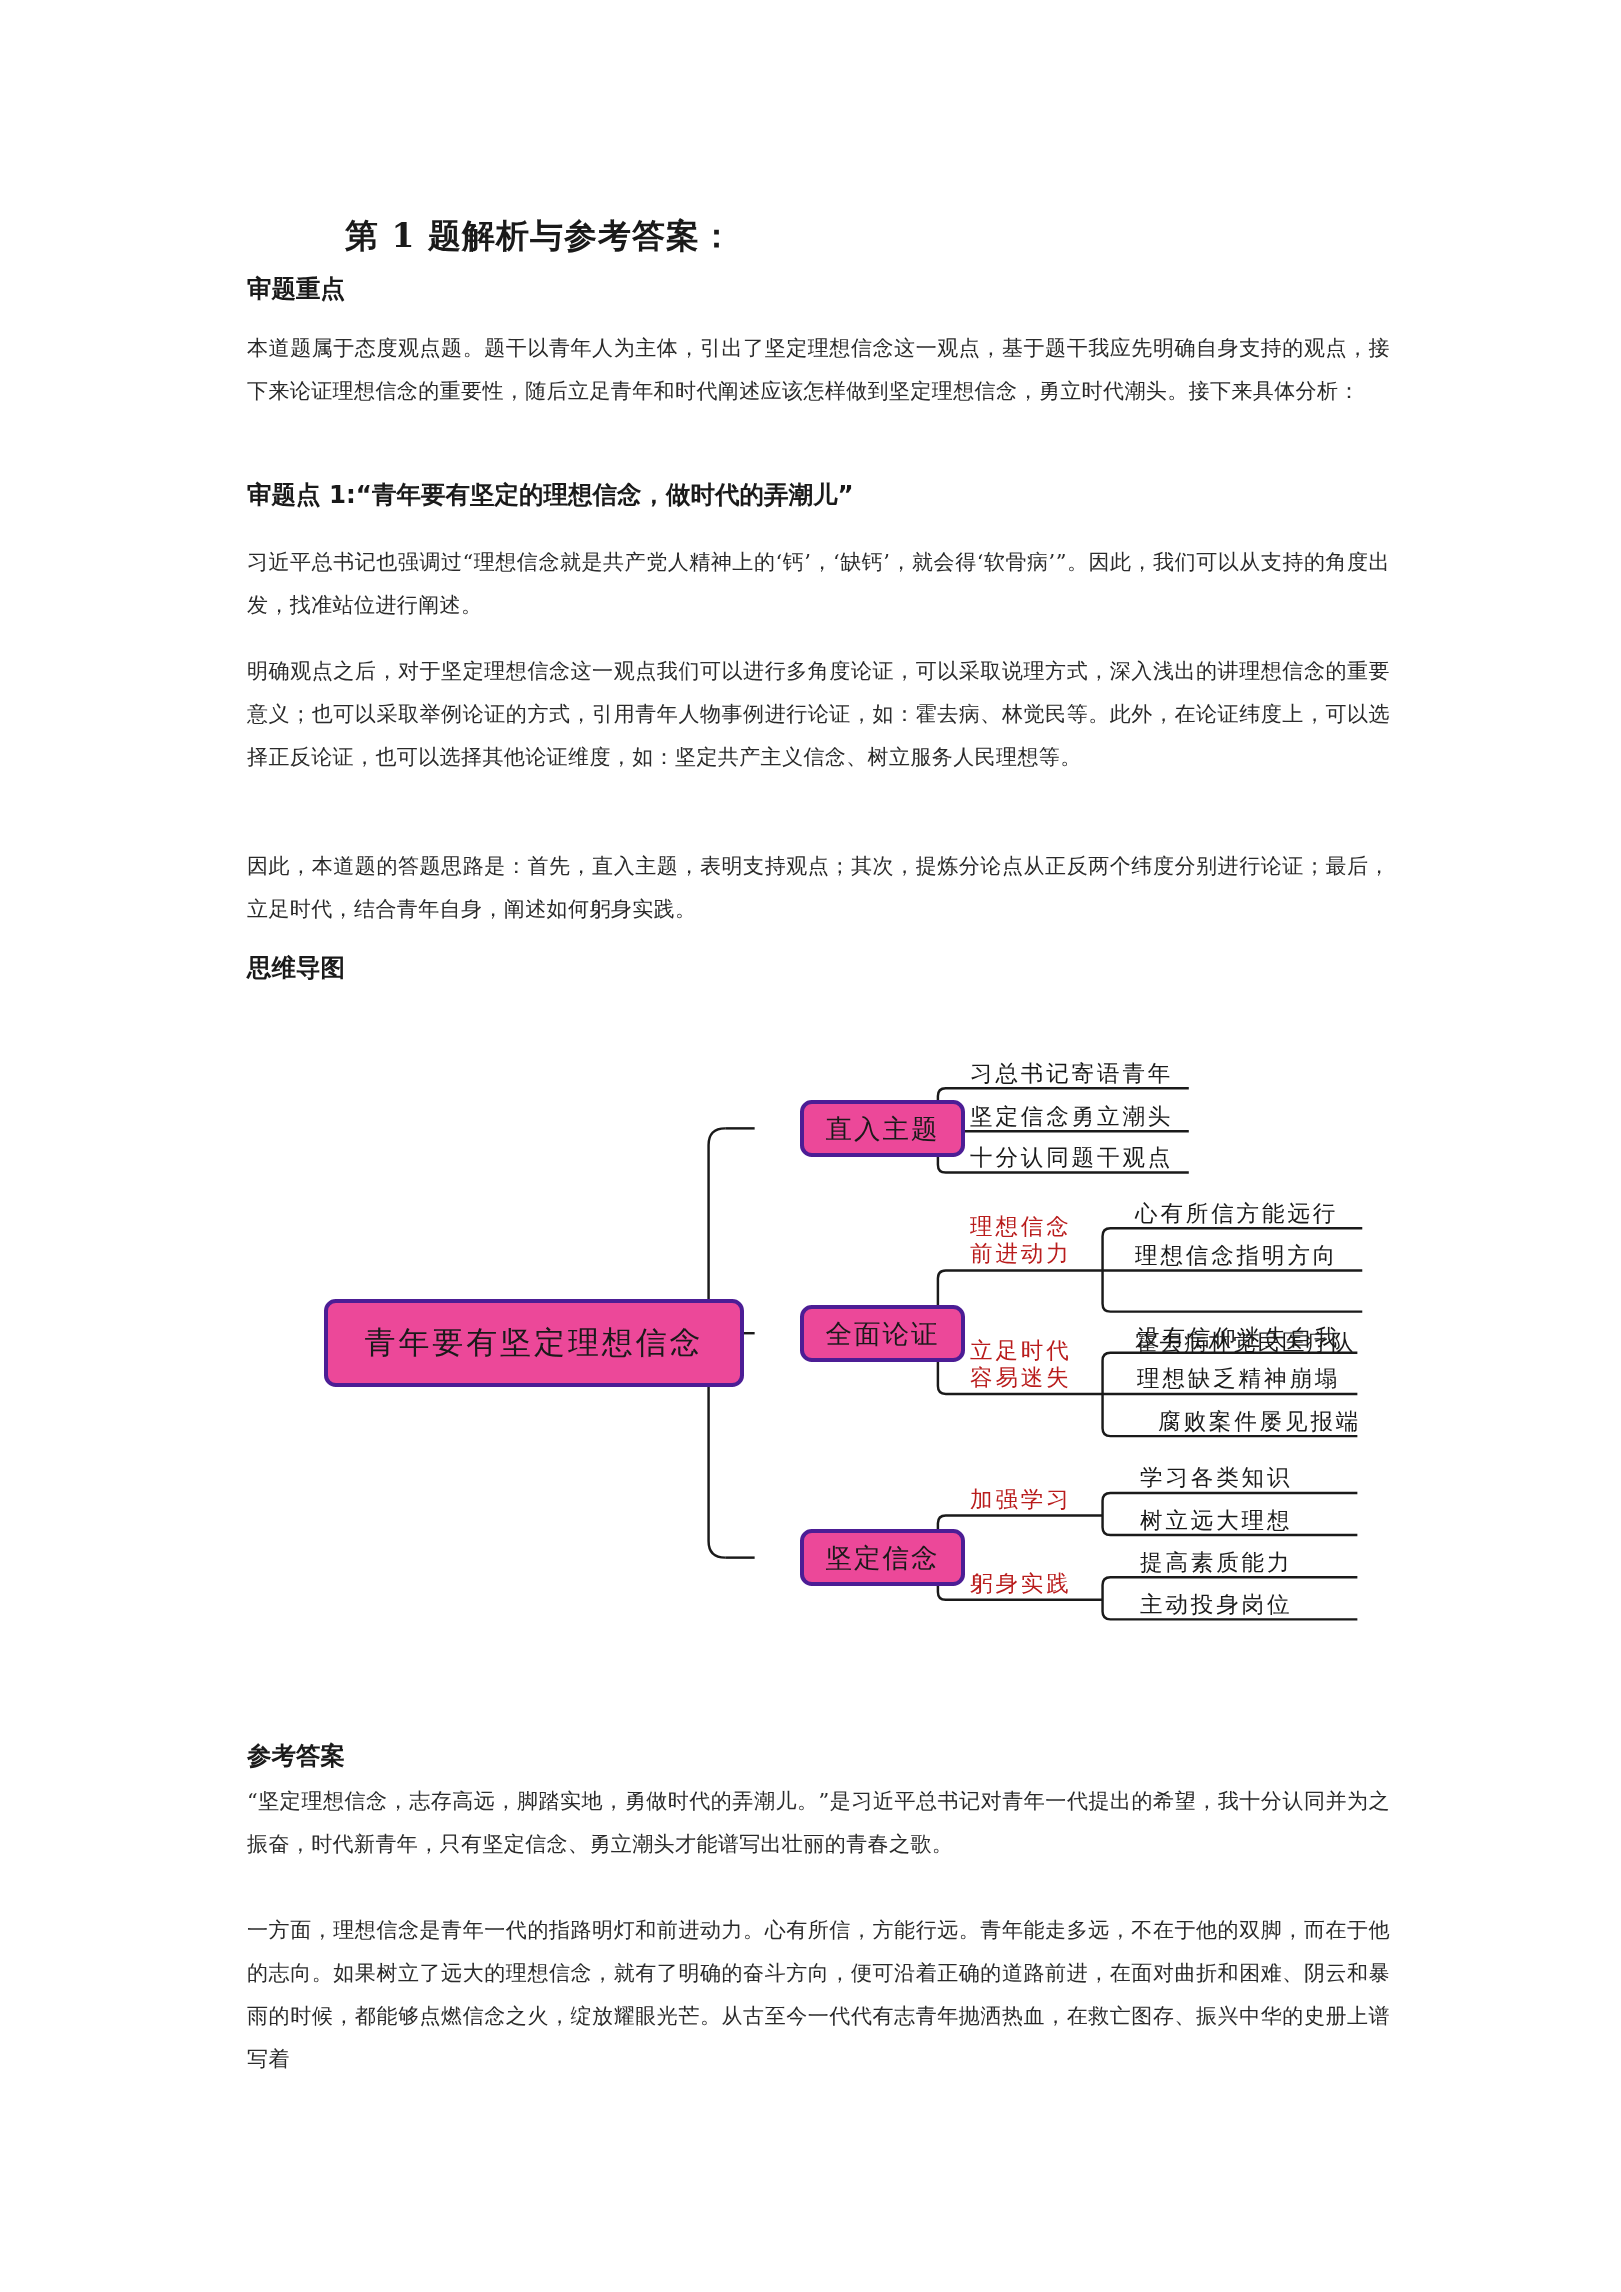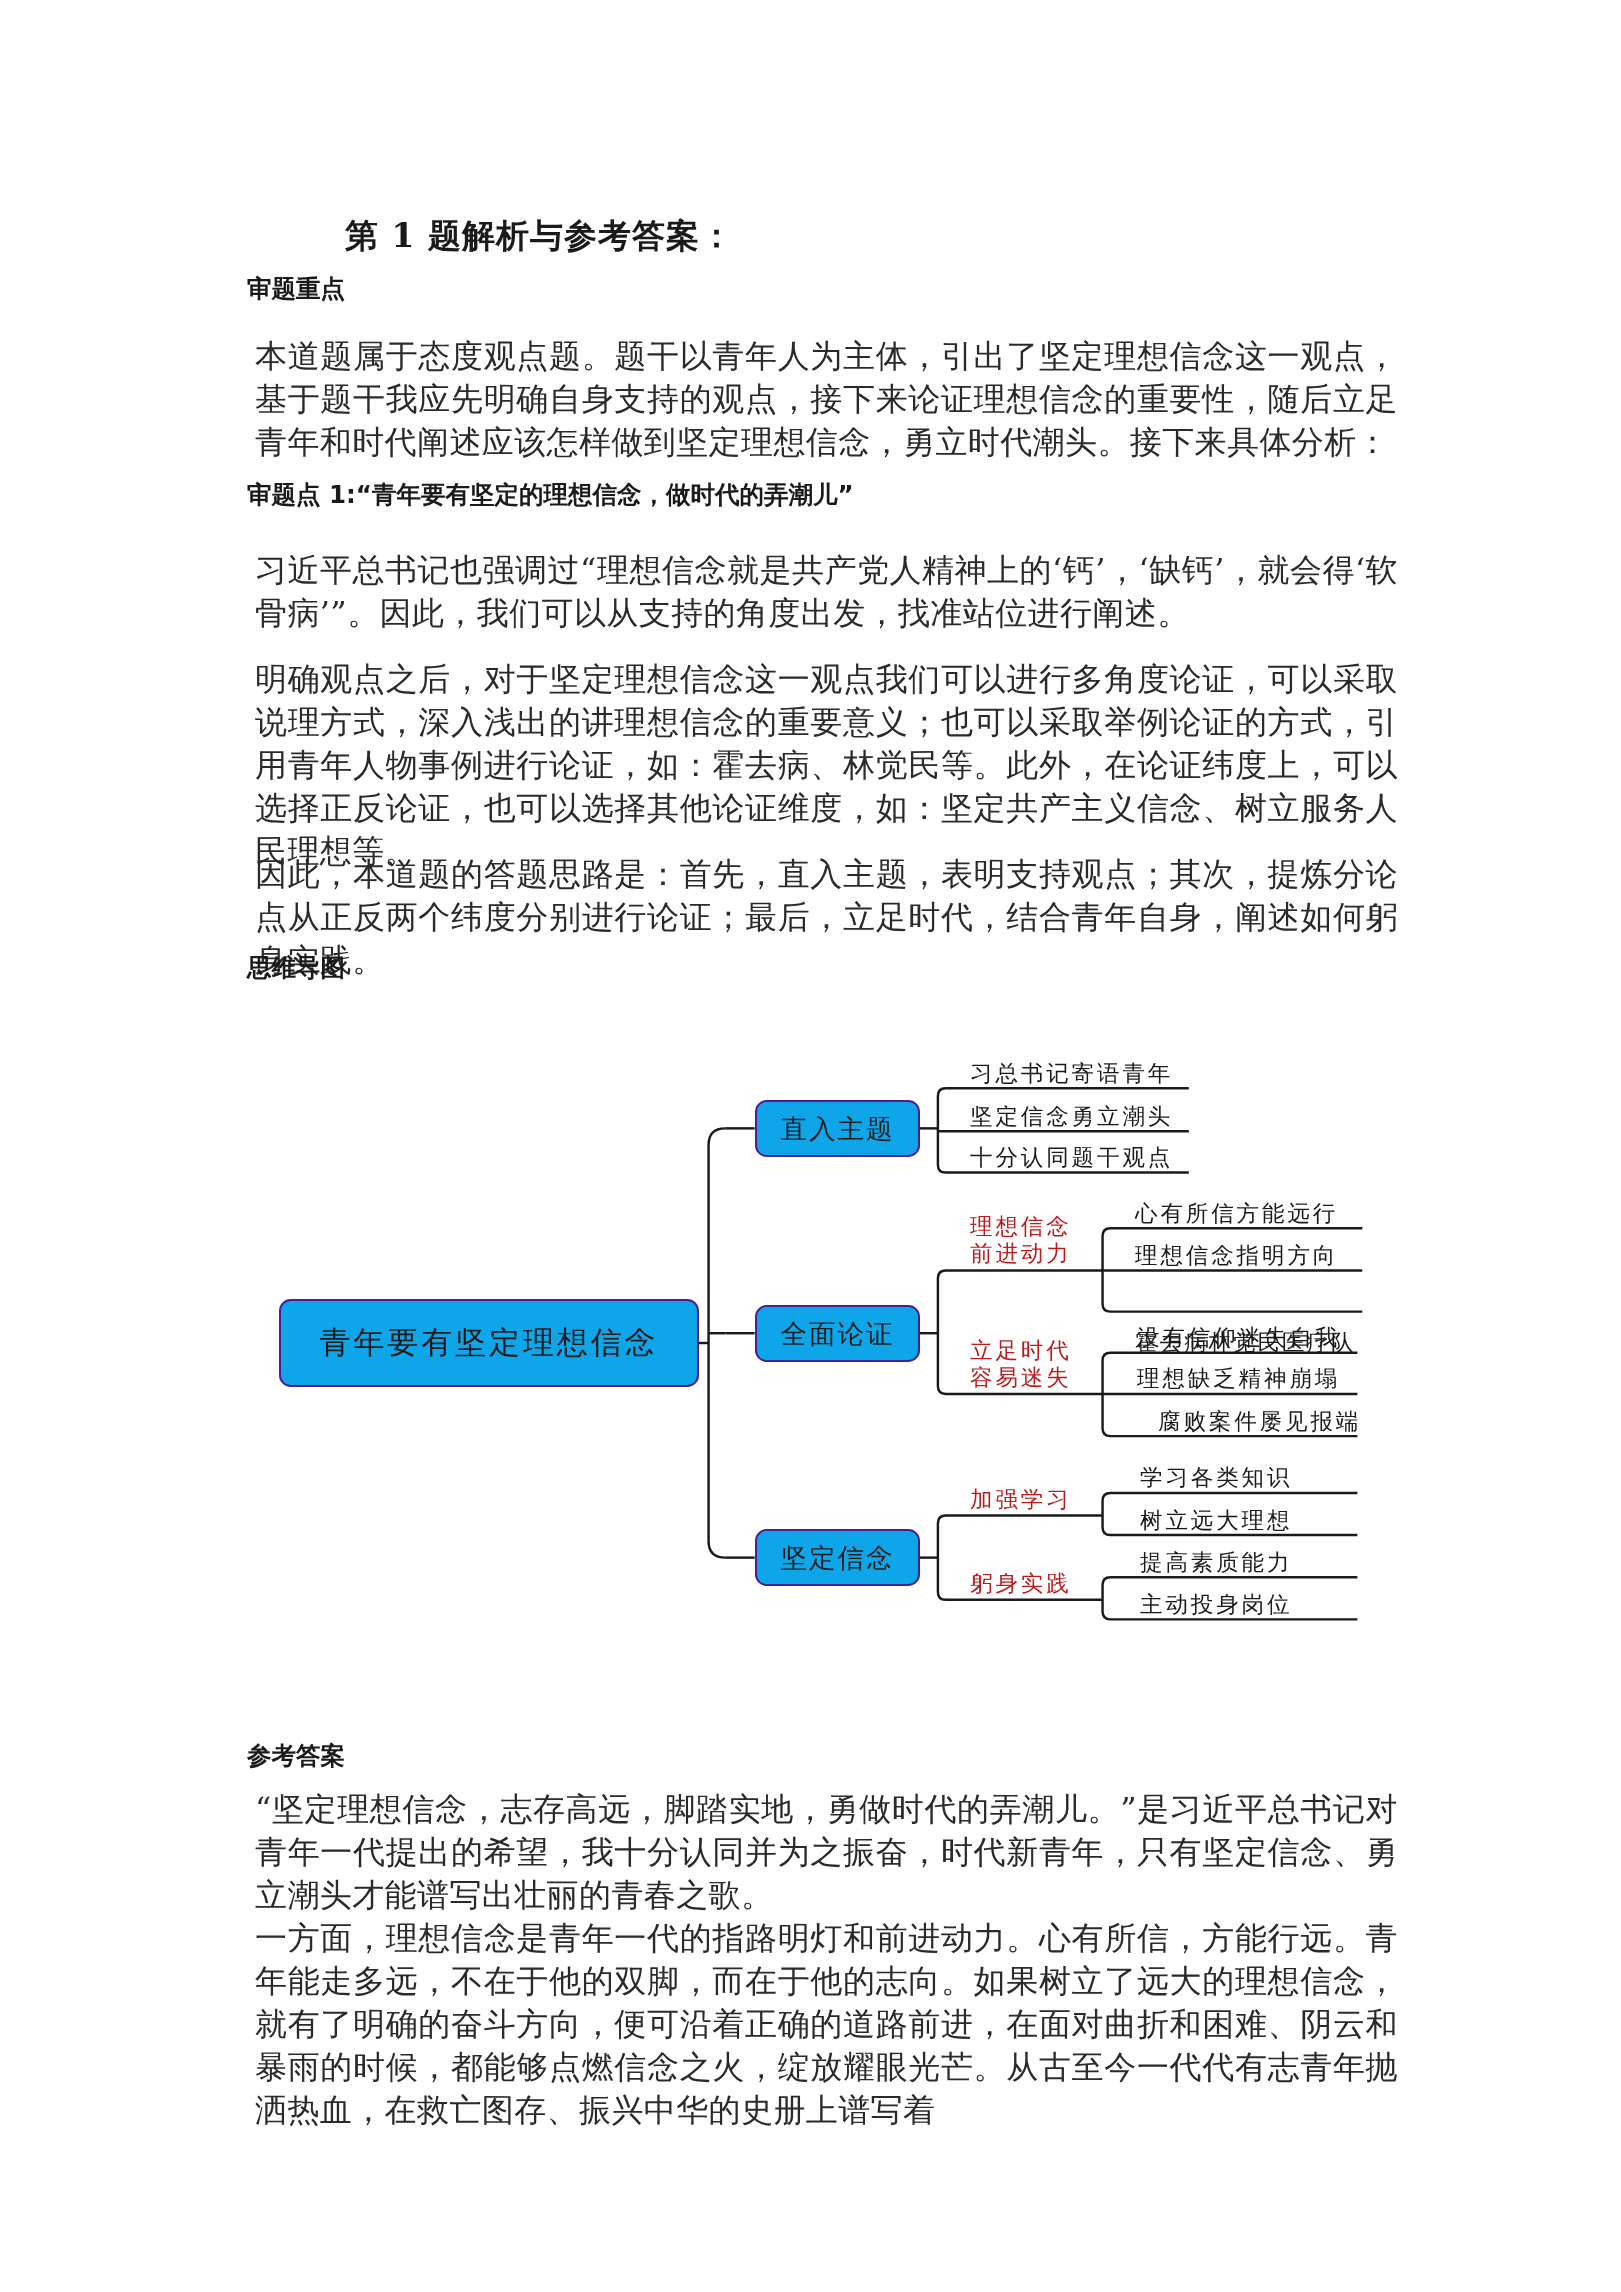--- a/index.html
+++ b/index.html
@@ -2,26 +2,26 @@
 <html><head>
 <meta charset="utf-8">
 <style>
   html, body { margin: 0; padding: 0; background: #ffffff; }
   body { width: 1621px; height: 2293px; position: relative; overflow: hidden;
          font-family: "DejaVu Serif", "Liberation Serif", serif; color: #1a1a1a; }
   .page-title { position: absolute; left: 345px; top: 214px; font-size: 33px; font-weight: bold;
                 font-family: "DejaVu Serif", serif; letter-spacing: 1px; }
   .h-section { position: absolute; left: 247px; font-size: 24.5px; font-weight: bold;
                font-family: "DejaVu Sans", sans-serif; }
-  .para { position: absolute; left: 247px; width: 1143px; font-size: 32px; line-height: 43px;
-          color: #2a2a2a; text-align: justify; margin: 8px; letter-spacing: 0.4px; }
+  .para { position: absolute; left: 247px; width: 1143px; font-size: 21px; line-height: 43px;
+          color: #2a2a2a; text-align: justify; margin: 0; letter-spacing: 0.4px; }
   .mm { position: absolute; left: 0; top: 0; width: 1621px; height: 2293px; pointer-events: none; }
-  .node { position: absolute; border: 2px solid #4c1d95; border-radius: 11.8px; background: #0ea5e9;
+  .node { position: absolute; border: 4px solid #4c1d95; border-radius: 11.8px; background: #ec4899;
           display: flex; align-items: center; justify-content: center; box-sizing: border-box;
-          font-family: "DejaVu Sans", sans-serif; color: #1a1a1a; }
+          font-family: "DejaVu Sans", sans-serif; color: #1a1a1a; margin-left: 45px; }
   .node.root { font-size: 31px; letter-spacing: 2.9px; }
   .node.l1 { font-size: 26.5px; letter-spacing: 2px; }
   .leaf { position: absolute; font-size: 22.5px; font-family: "DejaVu Sans", sans-serif;
           color: #1a1a1a; letter-spacing: 2.9px; white-space: nowrap; }
   .sub { position: absolute; font-size: 22.5px; font-family: "DejaVu Sans", sans-serif;
          color: #b91c1c; letter-spacing: 2.9px; line-height: 27.4px; white-space: nowrap; }
 </style>
 </head>
 <body>
 

